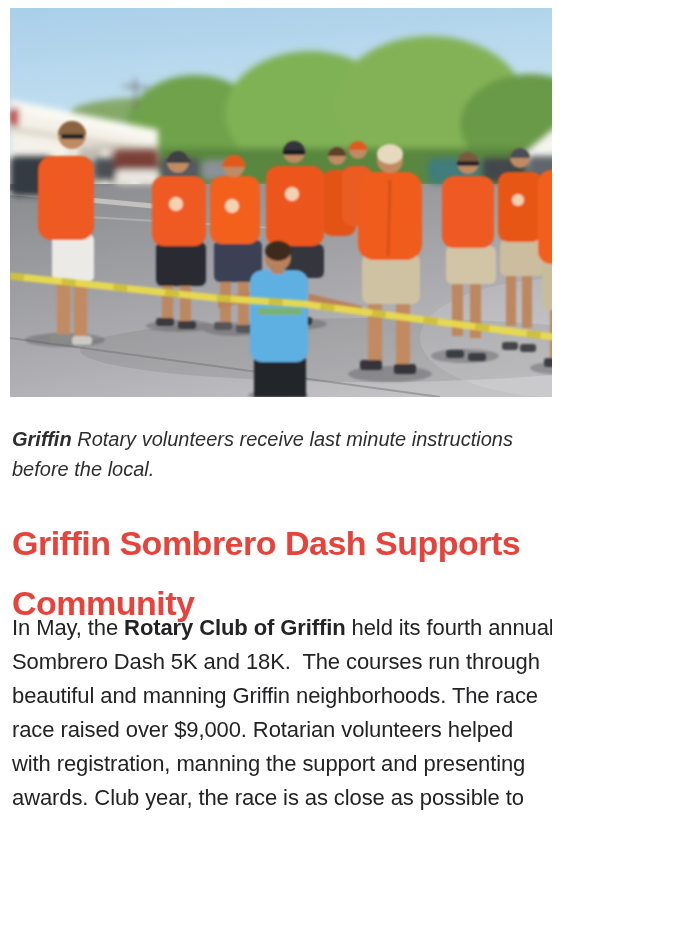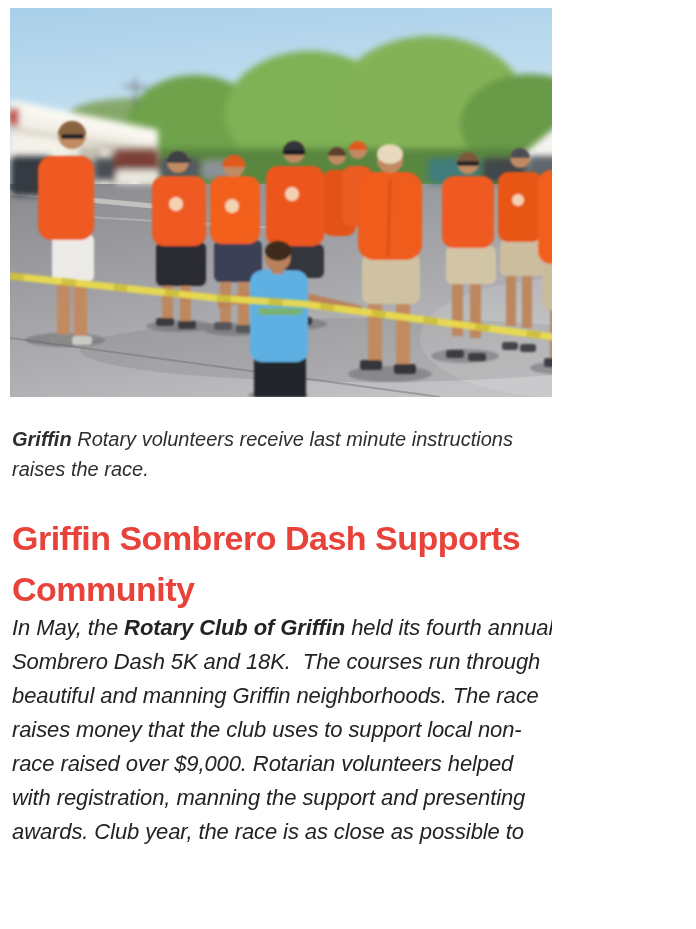--- a/index.html
+++ b/index.html
@@ -9,28 +9,28 @@
   }
   .photo { position:absolute; left:10px; top:8px; width:672px; height:389px; margin:0; }
   .photo svg { display:block; width:100%; height:100%; }
   .caption {
     position:absolute; left:12px; top:424px; width:600px; margin:0;
     font-style:italic; font-size:20px; line-height:30px; color:#2e2e30;
   }
   .caption strong { font-weight:700; }
   .headline {
     position:absolute; left:12px; top:513px; width:580px; margin:0;
-    font-size:34px; line-height:51px; font-weight:700;
+    font-size:34px; line-height:60px; font-weight:700;
     color:var(--headline-red,#e8423a); letter-spacing:-0.5px;
   }
   .body-text {
     position:absolute; left:12px; top:611px; margin:0;
     font-size:22px; line-height:34px; color:#232326; letter-spacing:-0.1px;
   }
-  .bline { white-space:pre;font-style:italic; }
+  .bline { white-space:pre; }
   .body-text strong { font-weight:700; }
 </style>
 </head>
 <body>
 
 <div class="page">
 
   <figure class="photo" aria-label="Volunteers in orange shirts stand in a circle in a parking lot while a boy in a blue shirt stretches yellow caution tape; trees, a storefront and a white tent in the background">
     <svg viewBox="0 0 672 389" xmlns="http://www.w3.org/2000/svg">
       <defs>
@@ -260,29 +260,28 @@
       <g filter="url(#b1)">
         <path d="M0,268 L206,290 L294,296 L672,346" fill="none" style="stroke:var(--tape-yellow,#e9da4d)" stroke-width="7" opacity="0.95"></path>
         <path d="M0,268 L206,290 L294,296 L672,346" fill="none" stroke="#b8a92e" stroke-width="7" stroke-dasharray="14 38" opacity="0.5"></path>
       </g>
     </svg>
   </figure>
 
   <p class="caption">
     <em>
       <strong>Griffin</strong><span> Rotary volunteers receive last minute instructions</span><br>
-      <span>raises the race.</span>
+      <span>before the local.</span>
     </em>
   </p>
 
   <h1 class="headline">Griffin Sombrero Dash Supports Community</h1>
 
   <div class="body-text">
     <div class="bline"><span>In May, the </span><strong>Rotary Club of Griffin</strong><span> held its fourth annual</span></div>
     <div class="bline">Sombrero Dash 5K and 18K.  The courses run through</div>
     <div class="bline">beautiful and manning Griffin neighborhoods. The race</div>
-    <div class="bline">raises money that the club uses to support local non-</div>
     <div class="bline">race raised over $9,000. Rotarian volunteers helped</div>
     <div class="bline">with registration, manning the support and presenting</div>
     <div class="bline">awards. Club year, the race is as close as possible to</div>
   </div>
 
 </div>
 
 </body></html>

